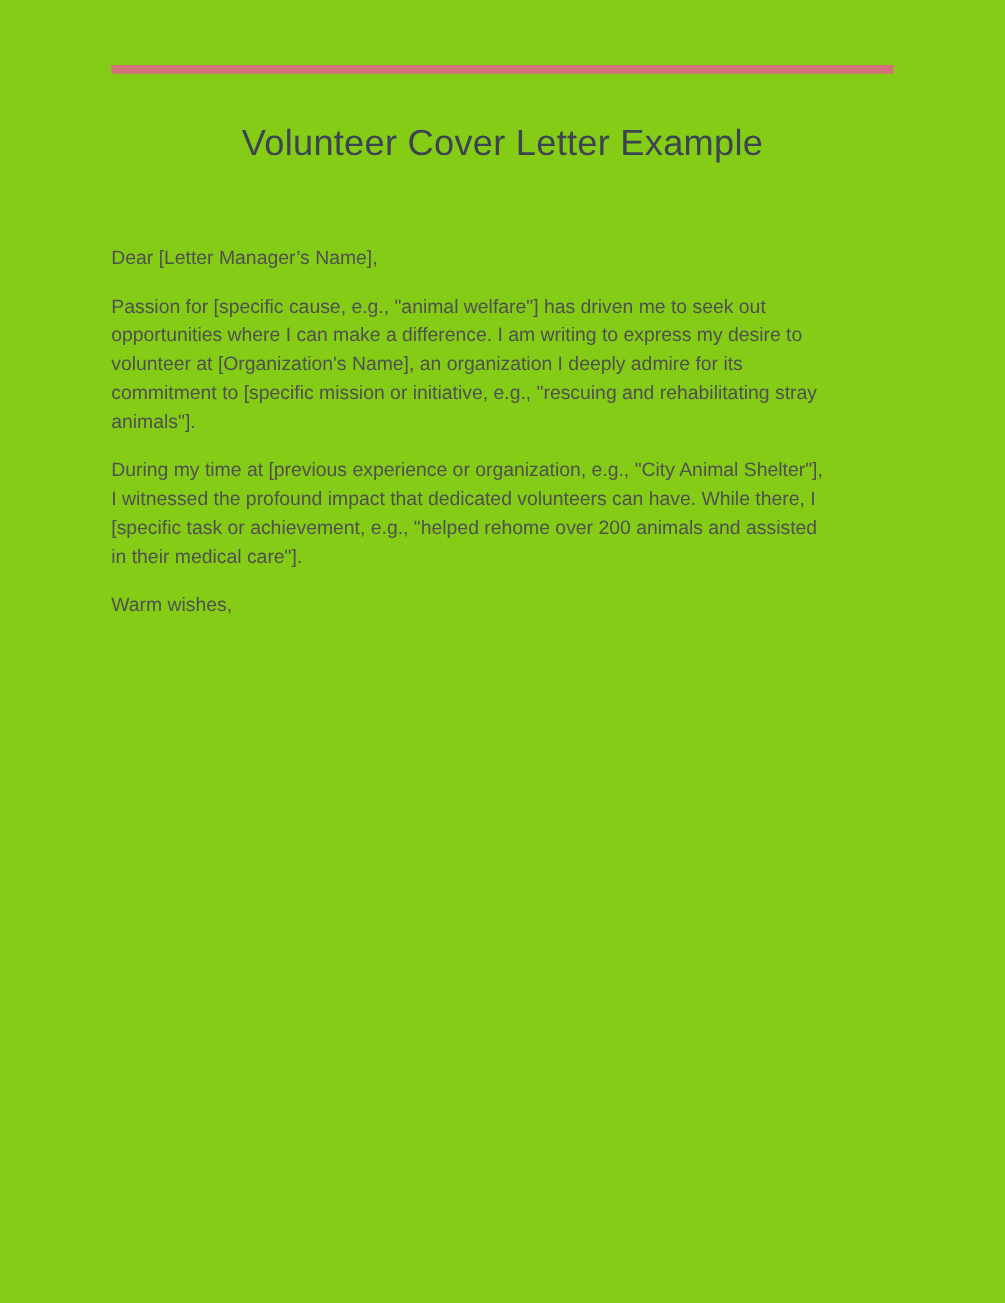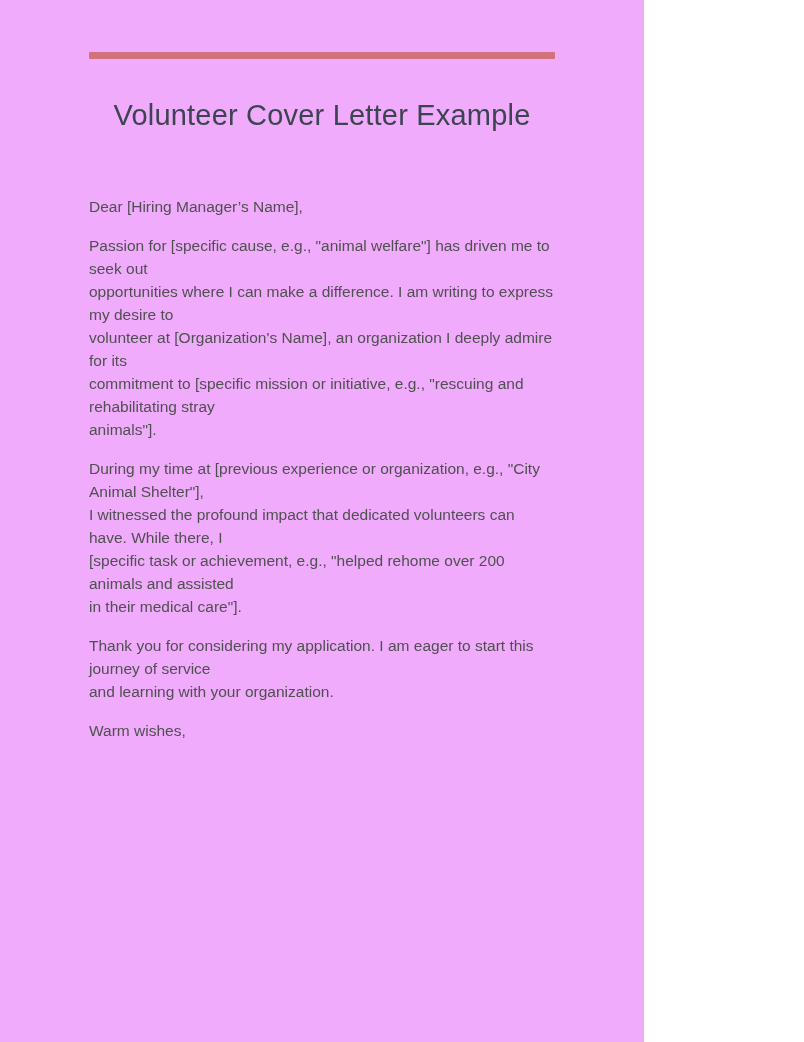--- a/index.html
+++ b/index.html
@@ -2,23 +2,23 @@
 <html><head>
 <meta charset="utf-8">
 <style>
   html, body {
     margin: 0;
     padding: 0;
     background: #ffffff;
   }
   .page {
     position: relative;
-    width: 644px;
+    width: 804px;
     height: 1042px;
-    background: #f0abfc;
+    background: #84cc16;
     box-sizing: border-box;
     padding: 52px 89px 0 89px;
     font-family: "Liberation Sans", sans-serif;
     overflow: hidden;
   }
   .accent-bar {
     width: 100%;
     height: 7px;
     background: #d2737c; 
     border-radius: 1px;
@@ -46,34 +46,32 @@
 </head>
 <body>
 
 <div class="page">
 
   <div class="accent-bar" style="background-color: rgb(210, 115, 124);"></div>
 
   <h1 class="title">Volunteer Cover Letter Example</h1>
 
   <div class="letter">
-    <p>Dear [Hiring Manager’s Name],</p>
+    <p>Dear [Letter Manager’s Name],</p>
 
     <p>Passion for [specific cause, e.g., "animal welfare"] has driven me to seek out
 opportunities where I can make a difference. I am writing to express my desire to
 volunteer at [Organization's Name], an organization I deeply admire for its
 commitment to [specific mission or initiative, e.g., "rescuing and rehabilitating stray
 animals"].</p>
 
     <p>During my time at [previous experience or organization, e.g., "City Animal Shelter"],
 I witnessed the profound impact that dedicated volunteers can have. While there, I
 [specific task or achievement, e.g., "helped rehome over 200 animals and assisted
 in their medical care"].</p>
 
 
-    <p>Thank you for considering my application. I am eager to start this journey of service
-and learning with your organization.</p>
 
     <p>Warm wishes,</p>
 
   </div>
 
 </div>
 
 </body></html>

